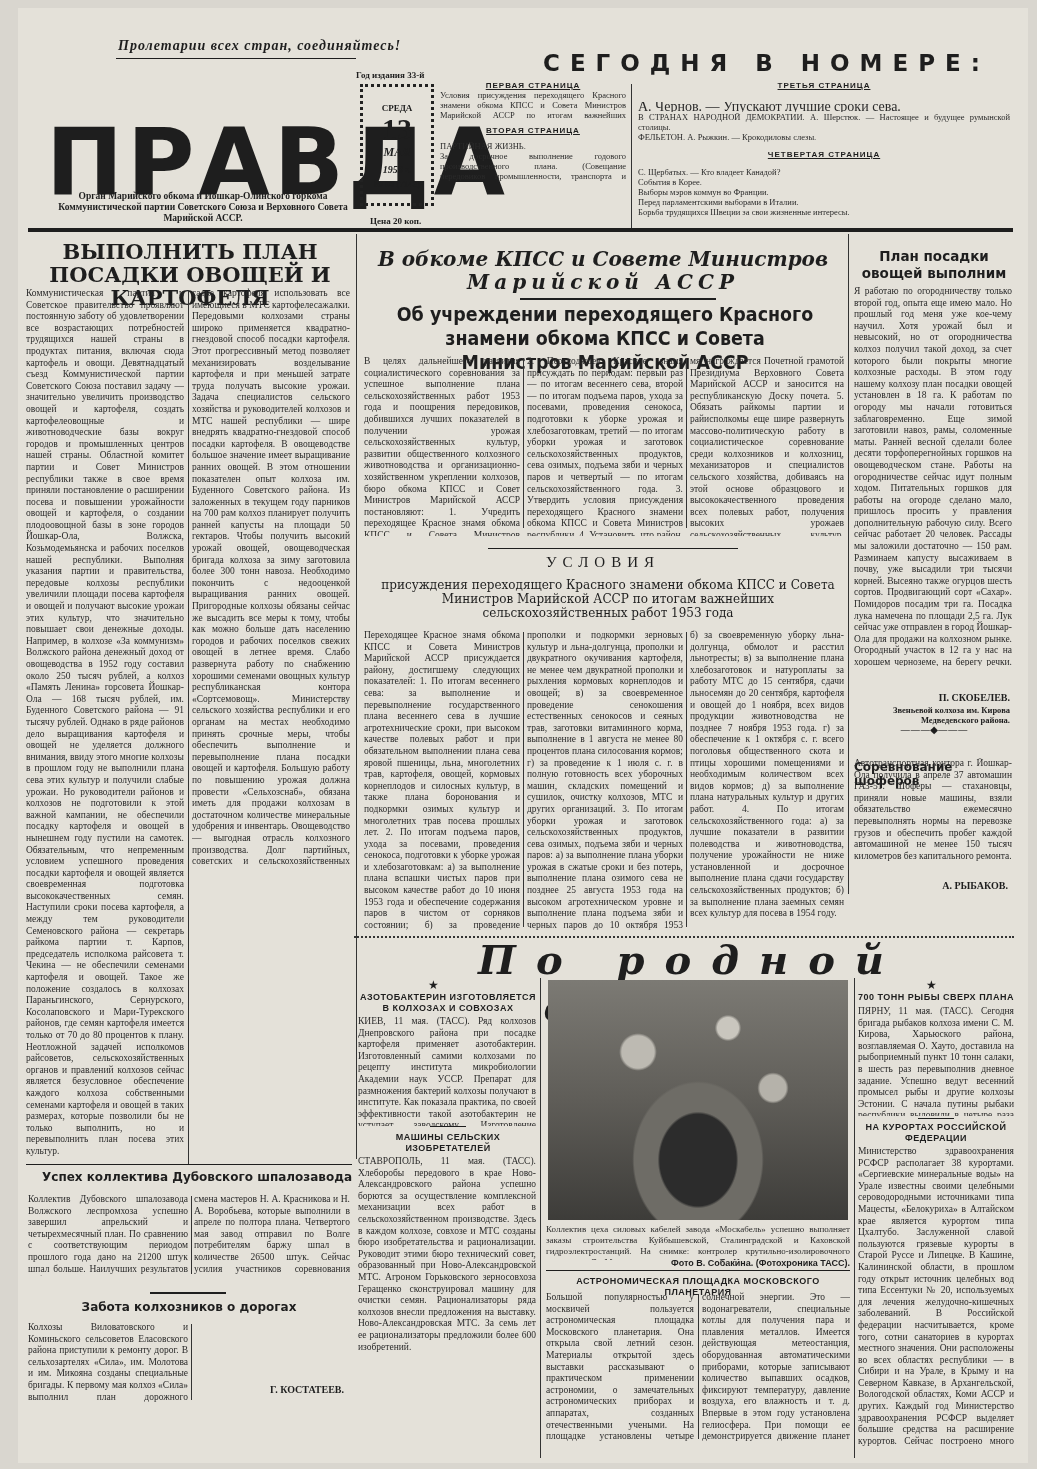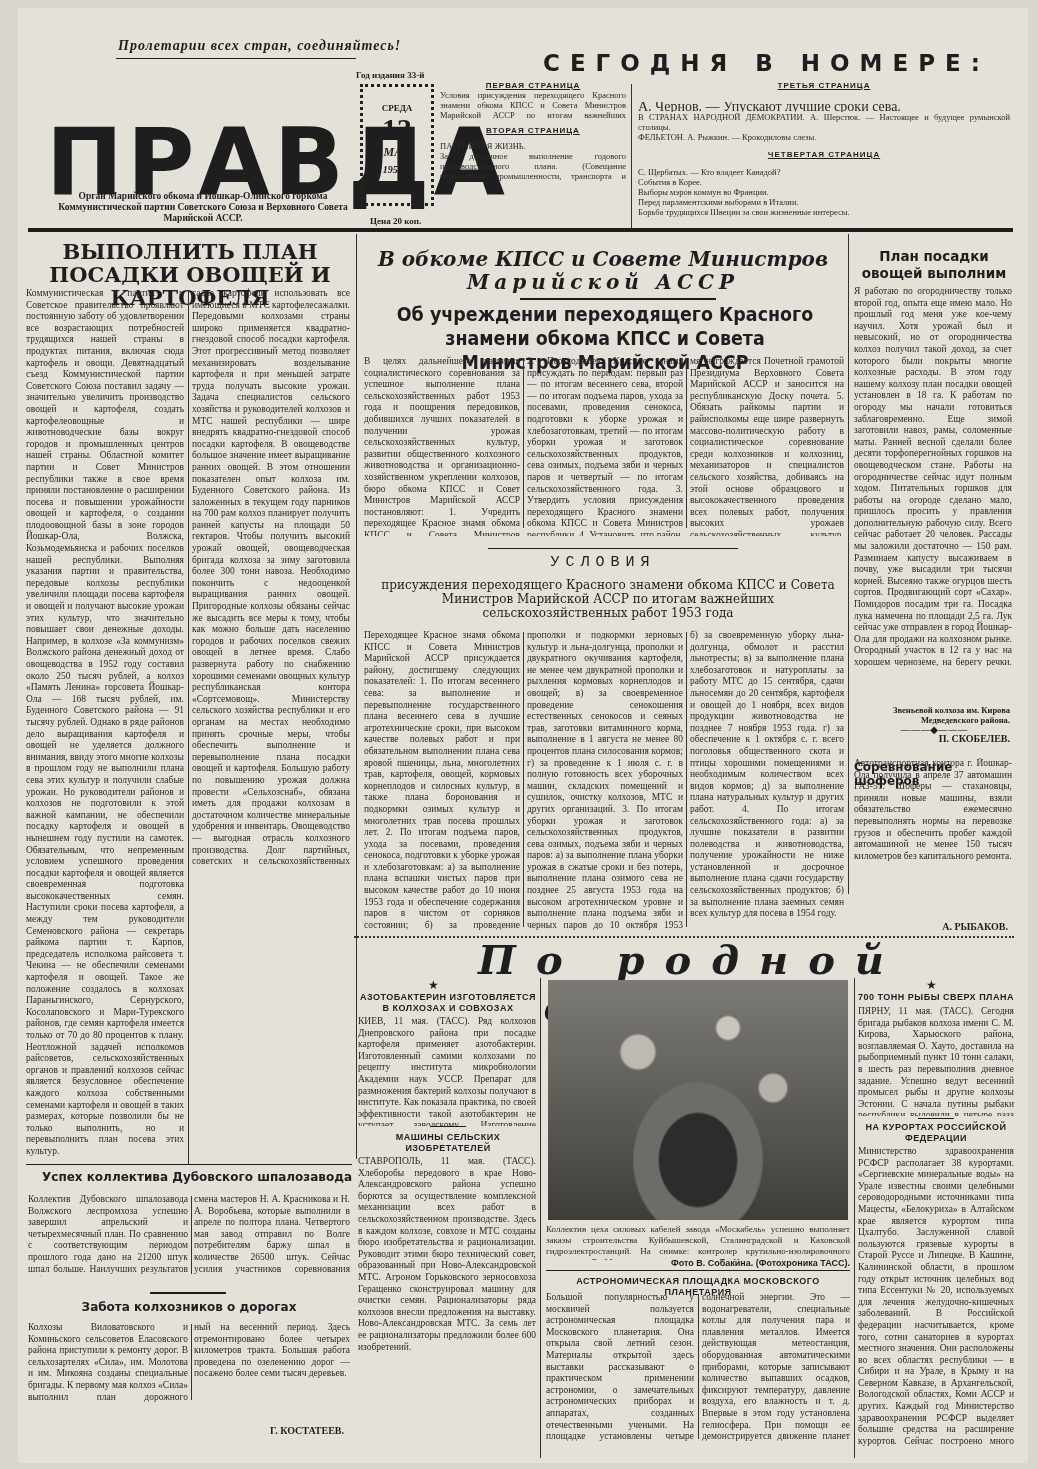--- a/index.html
+++ b/index.html
@@ -10,21 +10,21 @@
   .vrule{position:absolute;width:1px;background:#333;}
   .body-text{font-family:"Liberation Serif",serif;font-size:9.5px;line-height:11.6px;text-align:justify;color:#2a2a2a;overflow:hidden;}
   .slogan{font-family:"Liberation Serif",serif;font-style:italic;font-weight:bold;font-size:14px;letter-spacing:1px;}
   .mast1{font-family:"DejaVu Serif",serif;font-weight:bold;font-size:46px;letter-spacing:2px;}
   .mast2{font-family:"DejaVu Sans",sans-serif;font-weight:bold;font-size:92px;letter-spacing:4px;transform:scaleY(1.0);line-height:90px;}
   .organ{font-family:"Liberation Serif",serif;font-size:9.5px;font-weight:bold;text-align:center;line-height:11px;}
   .datebox{border:3px dotted #222;text-align:center;font-family:"Liberation Serif",serif;}
   .h-main{font-family:"DejaVu Serif",serif;font-weight:bold;text-align:center;}
   .sec-label{font-family:"Liberation Sans",sans-serif;font-size:8px;font-weight:bold;letter-spacing:1px;text-align:center;text-decoration:underline;}
   .small-head{font-family:"Liberation Sans",sans-serif;font-size:9px;font-weight:bold;text-align:center;letter-spacing:0.5px;line-height:11px;}
-  .sig{font-family:"Liberation Serif",serif;font-weight:bold;font-size:10px;text-align:right;margin-top:41px;}
+  .sig{font-family:"Liberation Serif",serif;font-weight:bold;font-size:10px;text-align:right;}
   .photo{background:
       radial-gradient(circle at 30% 30%,#bdbab2 0 6%,transparent 7%),
       radial-gradient(circle at 60% 20%,#c9c6be 0 4%,transparent 5%),
       radial-gradient(circle at 75% 45%,#b5b2aa 0 5%,transparent 6%),
       radial-gradient(ellipse at 50% 75%,#2c2c2c 0 18%,#6e6c66 19% 30%,transparent 31%),
       linear-gradient(180deg,#7c7a74 0%,#5f5d58 50%,#3d3c39 100%);}
 </style>
 </head>
 <body>
 
@@ -88,21 +88,21 @@
   <div class="abs" style="left:352px;top:294px;width:470px;text-align:center;font-family:'DejaVu Sans',sans-serif;font-weight:bold;font-size:19px;line-height:24px;transform:scaleX(0.92);">Об учреждении переходящего Красного знамени обкома КПСС и Совета Министров Марийской АССР</div>
 
   <div class="abs body-text" style="left:346px;top:348px;width:156px;height:180px;">В целях дальнейшего развития социалистического соревнования за успешное выполнение плана сельскохозяйственных работ 1953 года и поощрения передовиков, добившихся лучших показателей в получении урожая сельскохозяйственных культур, развитии общественного колхозного животноводства и организационно-хозяйственном укреплении колхозов, бюро обкома КПСС и Совет Министров Марийской АССР постановляют: 1. Учредить переходящее Красное знамя обкома КПСС и Совета Министров республики для вручения району, занявшему первое место в социалистическом соревновании.</div>
   <div class="vrule" style="left:505px;top:350px;height:170px;"></div>
   <div class="abs body-text" style="left:509px;top:348px;width:156px;height:180px;">2. Переходящее Красное знамя присуждать по периодам: первый раз — по итогам весеннего сева, второй — по итогам подъема паров, ухода за посевами, проведения сенокоса, подготовки к уборке урожая и хлебозаготовкам, третий — по итогам уборки урожая и заготовок сельскохозяйственных продуктов, сева озимых, подъема зяби и черных паров и четвертый — по итогам сельскохозяйственного года. 3. Утвердить условия присуждения переходящего Красного знамени обкома КПСС и Совета Министров республики. 4. Установить, что район, получивший переходящее Красное зна-</div>
   <div class="vrule" style="left:668px;top:350px;height:170px;"></div>
   <div class="abs body-text" style="left:672px;top:348px;width:154px;height:180px;">мя, награждается Почетной грамотой Президиума Верховного Совета Марийской АССР и заносится на республиканскую Доску почета. 5. Обязать райкомы партии и райисполкомы еще шире развернуть массово-политическую работу в социалистическое соревнование среди колхозников и колхозниц, механизаторов и специалистов сельского хозяйства, добиваясь на этой основе образцового и высококачественного проведения всех полевых работ, получения высоких урожаев сельскохозяйственных культур, выполнения и перевыполнения плана развития общественного животноводства и на своевременное выполнение обязательств перед государством.</div>
 
   <div class="rule" style="left:470px;top:540px;width:250px;height:1px;"></div>
 
-  <div class="abs" style="left:345px;top:546px;width:480px;text-align:center;font-family:Liberation Mono, monospace;font-size:15px;letter-spacing:6px;">УСЛОВИЯ</div>
+  <div class="abs" style="left:345px;top:546px;width:480px;text-align:center;font-family:Liberation Serif, serif;font-size:15px;letter-spacing:6px;">УСЛОВИЯ</div>
   <div class="abs" style="left:360px;top:570px;width:460px;text-align:center;font-family:'DejaVu Serif',serif;font-size:12px;line-height:14px;">присуждения переходящего Красного знамени обкома КПСС и Совета Министров Марийской АССР по итогам важнейших сельскохозяйственных работ 1953 года</div>
   <div class="abs body-text" style="left:346px;top:622px;width:156px;height:300px;">Переходящее Красное знамя обкома КПСС и Совета Министров Марийской АССР присуждается району, достигшему следующих показателей: 1. По итогам весеннего сева: за выполнение и перевыполнение государственного плана весеннего сева в лучшие агротехнические сроки, при высоком качестве полевых работ и при обязательном выполнении плана сева яровой пшеницы, льна, многолетних трав, картофеля, овощей, кормовых корнеплодов и силосных культур, в также плана боронования и подкормки озимых культур и многолетних трав посева прошлых лет. 2. По итогам подъема паров, ухода за посевами, проведения сенокоса, подготовки к уборке урожая и хлебозаготовкам: а) за выполнение плана вспашки чистых паров при высоком качестве работ до 10 июня 1953 года и обеспечение содержания паров в чистом от сорняков состоянии; б) за проведение своевременной</div>
   <div class="vrule" style="left:505px;top:624px;height:295px;"></div>
   <div class="abs body-text" style="left:509px;top:622px;width:156px;height:300px;">прополки и подкормки зерновых культур и льна-долгунца, прополки и двукратного окучивания картофеля, не менее чем двукратной прополки и рыхления кормовых корнеплодов и овощей; в) за своевременное проведение сенокошения естественных сенокосов и сеяных трав, заготовки витаминного корма, выполнение в 1 августа не менее 80 процентов плана силосования кормов; г) за проведение к 1 июля с. г. в полную готовность всех уборочных машин, складских помещений и сушилок, очистку колхозов, МТС и других организаций. 3. По итогам уборки урожая и заготовок сельскохозяйственных продуктов, сева озимых, подъема зяби и черных паров: а) за выполнение плана уборки урожая в сжатые сроки и без потерь, выполнение плана озимого сева не позднее 25 августа 1953 года на высоком агротехническом уровне и выполнение плана подъема зяби и черных паров до 10 октября 1953 года;</div>
   <div class="vrule" style="left:668px;top:624px;height:295px;"></div>
   <div class="abs body-text" style="left:672px;top:622px;width:154px;height:300px;">б) за своевременную уборку льна-долгунца, обмолот и расстил льнотресты; в) за выполнение плана хлебозаготовок и натуроплаты за работу МТС до 15 сентября, сдачи льносемян до 20 сентября, картофеля и овощей до 1 ноября, всех видов продукции животноводства не позднее 7 ноября 1953 года. г) за обеспечение к 1 октября с. г. всего поголовья общественного скота и птицы хорошими помещениями и необходимым количеством всех видов кормов; д) за выполнение плана натуральных культур и других работ. 4. По итогам сельскохозяйственного года: а) за лучшие показатели в развитии полеводства и животноводства, получение урожайности не ниже установленной и досрочное выполнение плана сдачи государству сельскохозяйственных продуктов; б) за выполнение плана заемных семян всех культур для посева в 1954 году.</div>
 
   <div class="abs" style="left:836px;top:240px;width:160px;text-align:center;font-family:'DejaVu Sans',sans-serif;font-weight:bold;font-size:13.5px;line-height:17px;">План посадки овощей выполним</div>
   <div class="abs body-text" style="left:836px;top:278px;width:158px;height:380px;">Я работаю по огородничеству только второй год, опыта еще имею мало. Но прошлый год меня уже кое-чему научил. Хотя урожай был и невысокий, но от огородничества колхоз получил такой доход, за счет которого были покрыты многие колхозные расходы. В этом году нашему колхозу план посадки овощей установлен в 18 га. К работам по огороду мы начали готовиться заблаговременно. Еще зимой заготовили навоз, рамы, соломенные маты. Ранней весной сделали более десяти торфоперегнойных горшков на овощеводческом стане. Работы на огородничестве сейчас идут полным ходом. Питательных горшков для работы на огороде сделано мало, пришлось просить у правления дополнительную рабочую силу. Всего сейчас работает 20 человек. Рассады мы заложили достаточно — 150 рам. Разминаем капусту высаживаем в почву, уже высадили три тысячи корней. Высеяно также огурцов шесть сортов. Продвигающий сорт «Сахар». Помидоров посадим три га. Посадка лука намечена по площади 2,5 га. Лук сейчас уже отправлен в город Йошкар-Ола для продажи на колхозном рынке. Огородный участок в 12 га у нас на хорошем черноземе, на берегу речки. Остальные четыре га на полевых участках бригад. Правление колхоза заметило купить насос и трубы для подачи воды на огород. В связи с этим сократится потребность в рабочей силе и будет решен очень важный вопрос в овощеводстве. План посадки овощей мы выполним и добьемся хорошего их урожая.</div>
   <div class="abs sig" style="left:836px;top:684px;width:156px;">П. СКОБЕЛЕВ.</div>
@@ -147,16 +147,15 @@
   <div class="rule" style="left:8px;top:1156px;width:326px;height:1px;"></div>
   <div class="abs" style="left:8px;top:1162px;width:326px;text-align:right;font-family:'DejaVu Sans',sans-serif;font-weight:bold;font-size:12px;">Успех коллектива Дубовского шпалозавода</div>
   <div class="abs body-text" style="left:10px;top:1186px;width:160px;height:82px;">Коллектив Дубовского шпалозавода Волжского леспромхоза успешно завершил апрельский и четырехмесячный план. По сравнению с соответствующим периодом прошлого года дано на 21200 штук шпал больше. Наилучших результатов добились в социалистическом соревновании</div>
   <div class="vrule" style="left:173px;top:1188px;height:78px;"></div>
   <div class="abs body-text" style="left:176px;top:1186px;width:156px;height:82px;">смена мастеров Н. А. Красникова и Н. А. Воробьева, которые выполнили в апреле по полтора плана. Четвертого мая завод отправил по Волге потребителям баржу шпал в количестве 26500 штук. Сейчас усилия участников соревнования направляются на досрочное завершение пятимесячного плана.</div>
   <div class="rule" style="left:132px;top:1284px;width:76px;height:2px;"></div>
 
   <div class="abs" style="left:8px;top:1292px;width:326px;text-align:center;font-family:'DejaVu Sans',sans-serif;font-weight:bold;font-size:12px;">Забота колхозников о дорогах</div>
   <div class="abs body-text" style="left:10px;top:1314px;width:160px;height:80px;">Колхозы Виловатовского и Коминьского сельсоветов Еласовского района приступили к ремонту дорог. В сельхозартелях «Сила», им. Молотова и им. Микояна созданы специальные бригады. К первому мая колхоз «Сила» выполнил план дорожного строительства, установлен-</div>
   <div class="vrule" style="left:173px;top:1316px;height:76px;"></div>
-  <div class="abs body-text" style="left:176px;top:1314px;width:156px;height:60px;">ный на весенний период. Здесь отремонтировано более четырех километров тракта. Большая работа проведена по озеленению дорог — посажено более семи тысяч деревьев.</div>
   <div class="abs sig" style="left:176px;top:1376px;width:150px;">Г. КОСТАТЕЕВ.</div>
 
 </div>
 
 </body></html>

